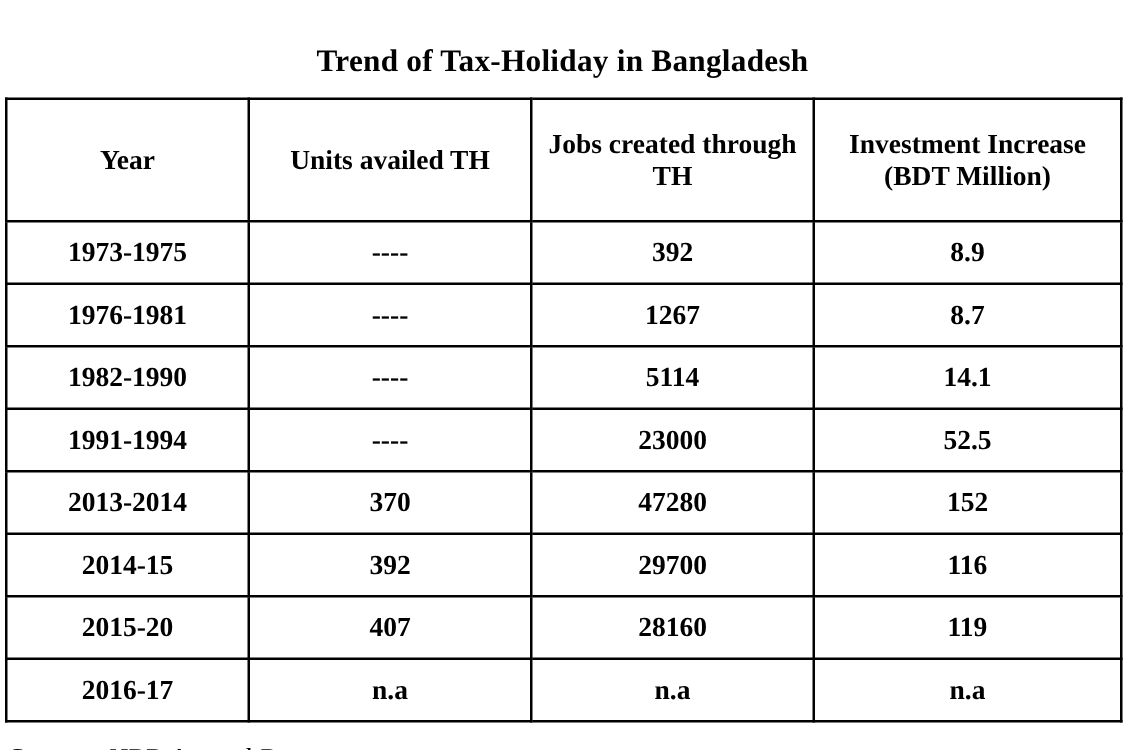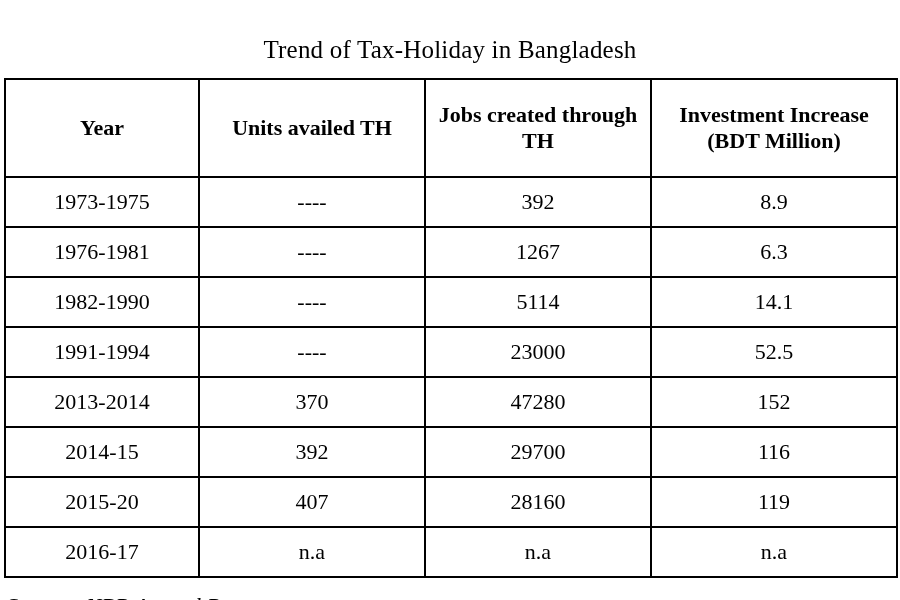--- a/index.html
+++ b/index.html
@@ -17,21 +17,21 @@
   .page {
     position: relative;
     width: 900px;
     height: 600px;
     background: #ffffff;
     box-sizing: border-box;
   }
   .title {
     text-align: center;
     font-family: "Liberation Serif", serif;
-    font-weight: normal;
+    font-weight: bold;
     font-size: 25px;
     letter-spacing: 0.2px;
     padding-top: 36px;
     padding-bottom: 14px;
   }
   .table-wrap {
     padding: 0 4px;
   }
   table.data {
     border-collapse: collapse;
@@ -49,21 +49,21 @@
     padding: 4px 6px;
   }
   table.data thead th {
     font-weight: bold;
     font-size: 22px;
     line-height: 1.18;
     height: 84px;
     padding: 6px 8px;
   }
   table.data tbody td {
-    font-weight: normal;
+    font-weight: bold;
     height: 44px;
     padding: 2px 6px;
   }
   col.c-year   { width: 194px; }
   col.c-units  { width: 226px; }
   col.c-jobs   { width: 226px; }
   col.c-inv    { width: 246px; }
 
   .source {
     margin-top: 16px;
@@ -107,21 +107,21 @@
         <tr>
           <td>1973-1975</td>
           <td>----</td>
           <td>392</td>
           <td>8.9</td>
         </tr>
         <tr>
           <td>1976-1981</td>
           <td>----</td>
           <td>1267</td>
-          <td>6.3</td>
+          <td>8.7</td>
         </tr>
         <tr>
           <td>1982-1990</td>
           <td>----</td>
           <td>5114</td>
           <td>14.1</td>
         </tr>
         <tr>
           <td>1991-1994</td>
           <td>----</td>

